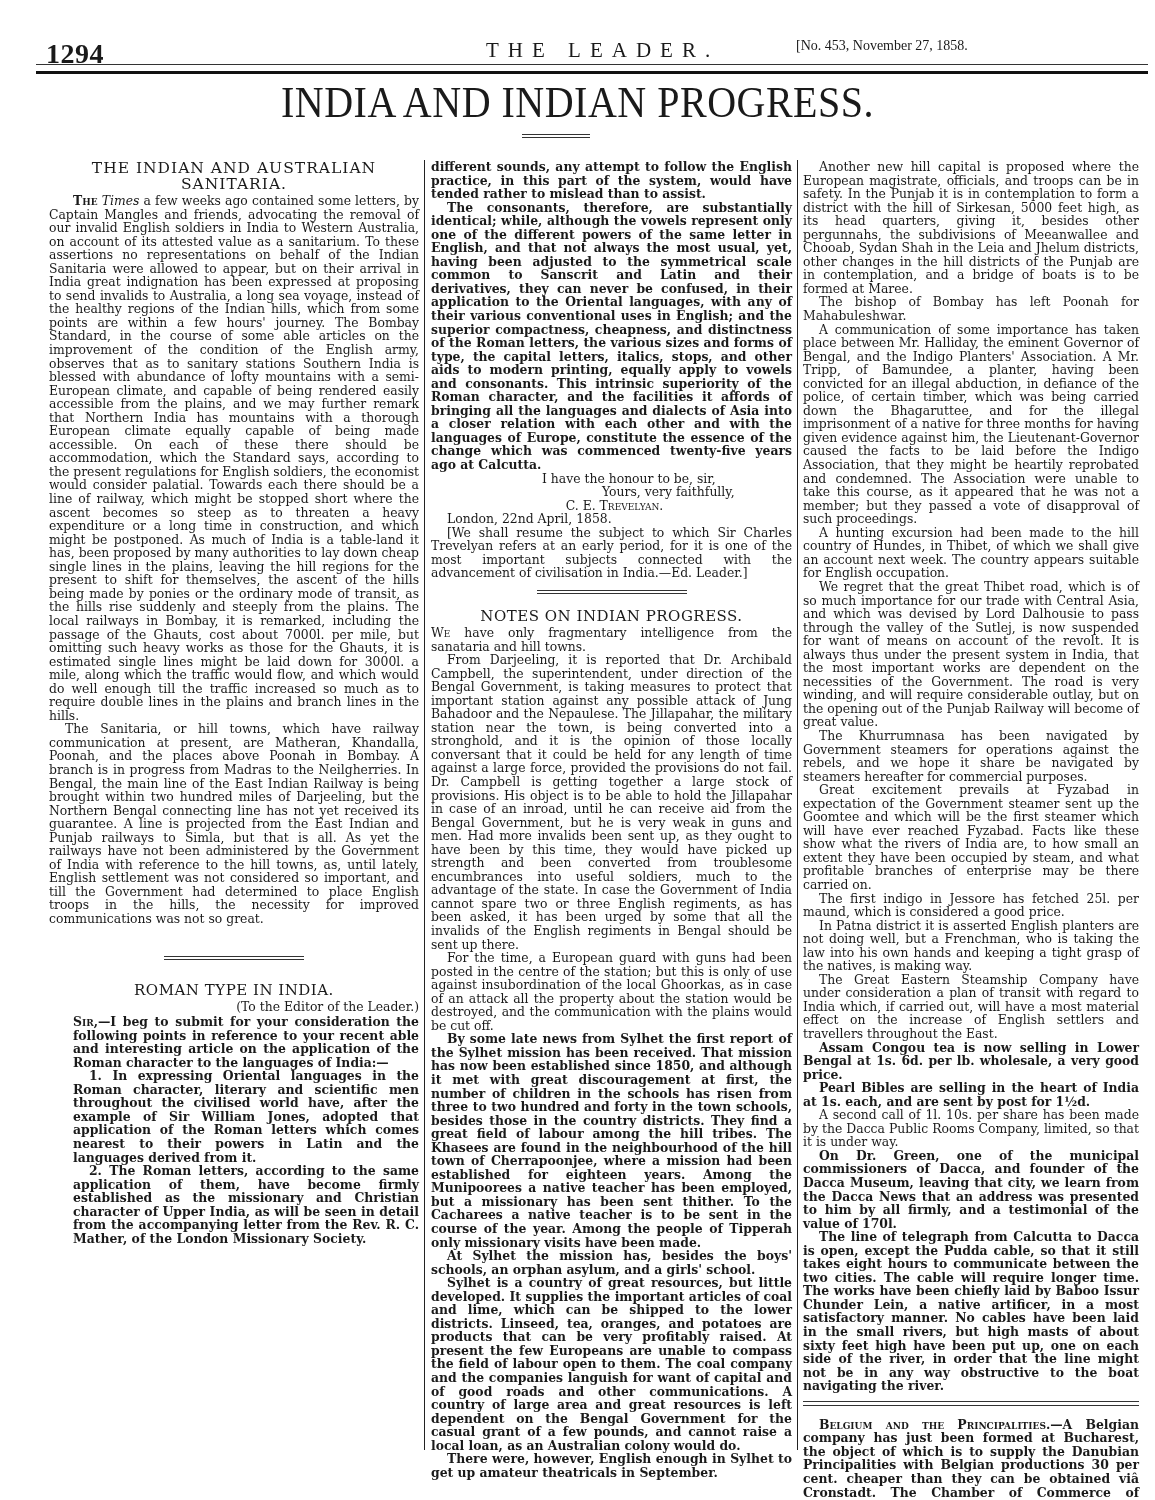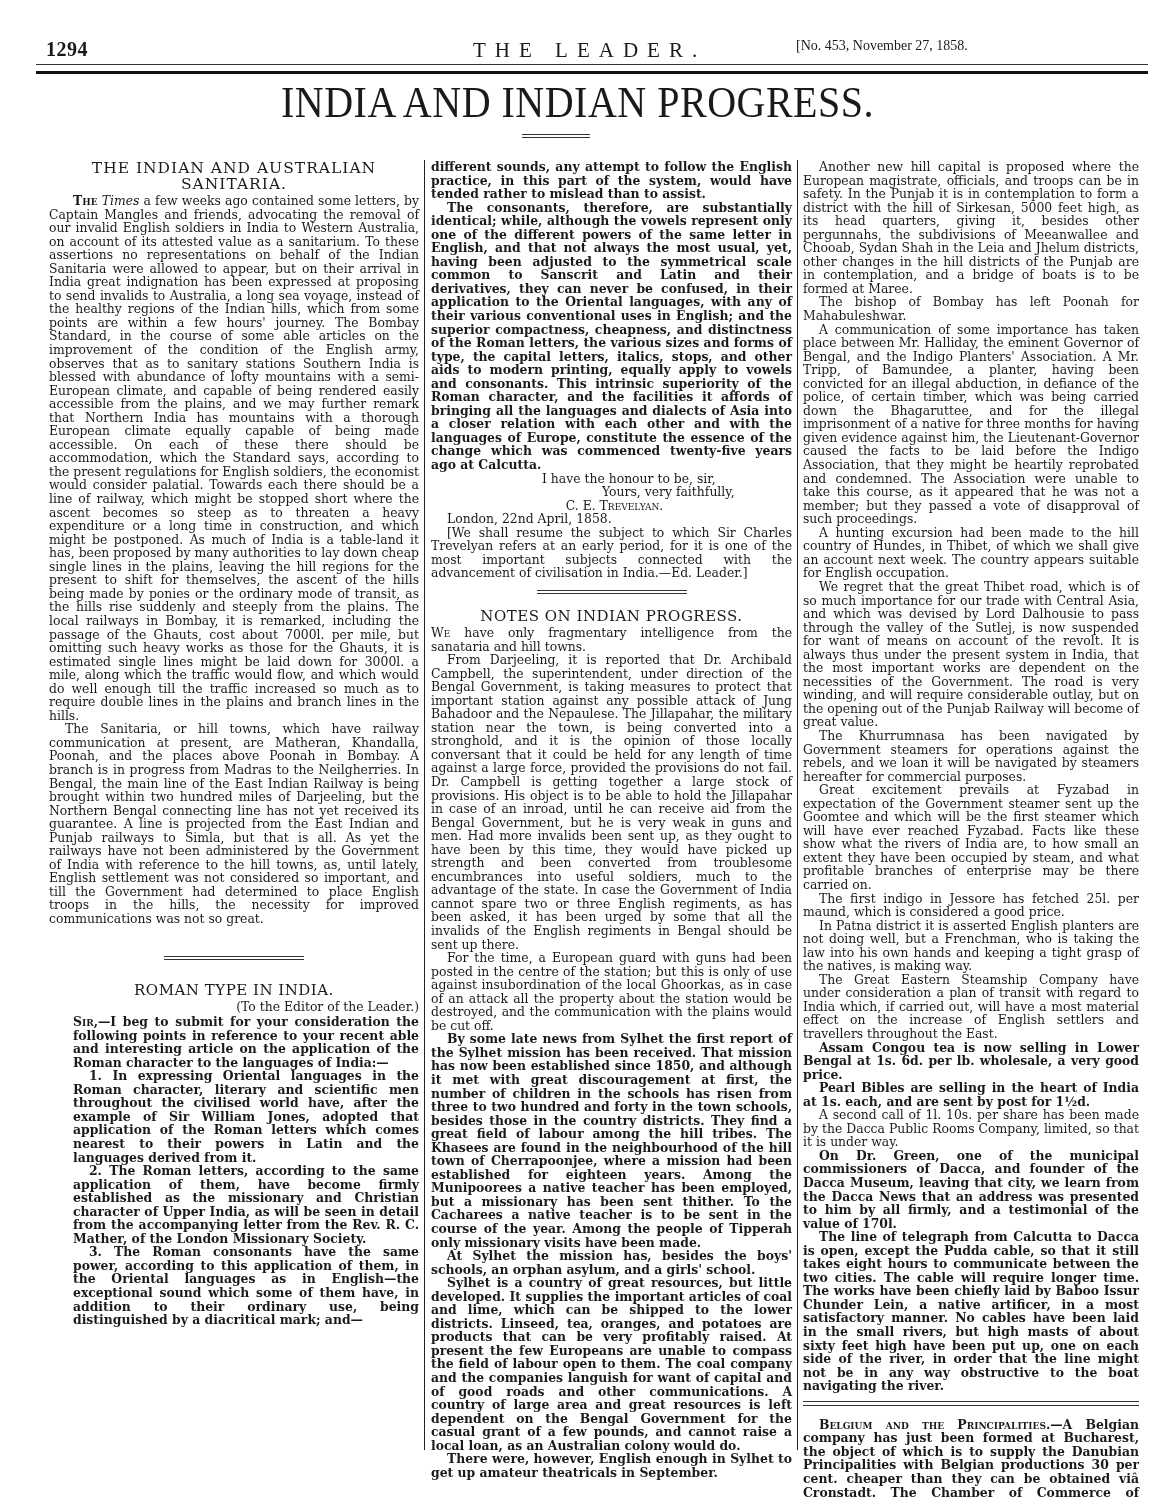--- a/index.html
+++ b/index.html
@@ -5,22 +5,22 @@
   html, body { margin: 0; padding: 0; background: #fff; }
   body {
     width: 1155px; height: 1500px; position: relative; overflow: hidden;
     font-family: "DejaVu Serif", "Liberation Serif", serif;
     color: #1a1a1a;
   }
   .masthead {
     position: absolute; left: 36px; top: 34px; width: 1112px; height: 30px;
     font-family: "Liberation Serif", serif;
   }
-  .masthead .page-no { position: absolute; left: 10px; top: 4px; font-size: 20px; font-weight: bold; letter-spacing: 0.5px; text-align: center; }
-  .masthead .paper-name { position: absolute; left: 437px; top: 4px; font-size: 21px; letter-spacing: 9px; }
+  .masthead .page-no { position: absolute; left: 10px; top: 4px; font-size: 28px; font-weight: bold; letter-spacing: 0.5px; text-align: center; }
+  .masthead .paper-name { position: absolute; left: 450px; top: 4px; font-size: 21px; letter-spacing: 9px; }
   .masthead .issue { position: absolute; left: 760px; top: 4px; font-size: 14px; }
   .rule-top {
     position: absolute; left: 36px; top: 64px; width: 1112px; height: 6px;
     border-top: 1px solid #333; border-bottom: 3px solid #111;
   }
   .main-title {
     position: absolute; left: 0; top: 78px; width: 1155px; text-align: center;
     font-family: "Liberation Serif", serif; font-size: 40px; letter-spacing: 0.5px;
     transform: scaleY(1.12);
   }
@@ -84,21 +84,20 @@
   <div class="sep" style="margin-top:30px;margin-bottom:22px;"></div>
 
   <h2 class="light">ROMAN TYPE IN INDIA.</h2>
   <div class="subhead">(To the Editor of the Leader.)</div>
   <div class="heavy">
     <p class="noindent">
       <span class="sc">Sir,</span><span>—I beg to submit for your consideration the following points in reference to your recent able and interesting article on the application of the Roman character to the languages of India:—</span>
     </p>
     <p>1. In expressing Oriental languages in the Roman character, literary and scientific men throughout the civilised world have, after the example of Sir William Jones, adopted that application of the Roman letters which comes nearest to their powers in Latin and the languages derived from it.</p>
     <p>2. The Roman letters, according to the same application of them, have become firmly established as the missionary and Christian character of Upper India, as will be seen in detail from the accompanying letter from the Rev. R. C. Mather, of the London Missionary Society.</p>
-    <p>3. The Roman consonants have the same power, according to this application of them, in the Oriental languages as in English—the exceptional sound which some of them have, in addition to their ordinary use, being distinguished by a diacritical mark; and—</p>
   </div>
 </div>
 
 <div class="col col-mid">
   <p class="noindent heavy">different sounds, any attempt to follow the English practice, in this part of the system, would have tended rather to mislead than to assist.</p>
   <p class="heavy">The consonants, therefore, are substantially identical; while, although the vowels represent only one of the different powers of the same letter in English, and that not always the most usual, yet, having been adjusted to the symmetrical scale common to Sanscrit and Latin and their derivatives, they can never be confused, in their application to the Oriental languages, with any of their various conventional uses in English; and the superior compactness, cheapness, and distinctness of the Roman letters, the various sizes and forms of type, the capital letters, italics, stops, and other aids to modern printing, equally apply to vowels and consonants. This intrinsic superiority of the Roman character, and the facilities it affords of bringing all the languages and dialects of Asia into a closer relation with each other and with the languages of Europe, constitute the essence of the change which was commenced twenty-five years ago at Calcutta.</p>
   <p class="sig-line sig1">I have the honour to be, sir,</p>
   <p class="sig-line sig2">Yours, very faithfully,</p>
   <p class="sig-line sig3 sc">C. E. Trevelyan.</p>
   <p>London, 22nd April, 1858.</p>
@@ -118,21 +117,21 @@
   <p class="heavy">Sylhet is a country of great resources, but little developed. It supplies the important articles of coal and lime, which can be shipped to the lower districts. Linseed, tea, oranges, and potatoes are products that can be very profitably raised. At present the few Europeans are unable to compass the field of labour open to them. The coal company and the companies languish for want of capital and of good roads and other communications. A country of large area and great resources is left dependent on the Bengal Government for the casual grant of a few pounds, and cannot raise a local loan, as an Australian colony would do.</p>
   <p class="heavy">There were, however, English enough in Sylhet to get up amateur theatricals in September.</p>
 </div>
 
 <div class="col col-right">
   <p>Another new hill capital is proposed where the European magistrate, officials, and troops can be in safety. In the Punjab it is in contemplation to form a district with the hill of Sirkesan, 5000 feet high, as its head quarters, giving it, besides other pergunnahs, the subdivisions of Meeanwallee and Chooab, Sydan Shah in the Leia and Jhelum districts, other changes in the hill districts of the Punjab are in contemplation, and a bridge of boats is to be formed at Maree.</p>
   <p>The bishop of Bombay has left Poonah for Mahabuleshwar.</p>
   <p>A communication of some importance has taken place between Mr. Halliday, the eminent Governor of Bengal, and the Indigo Planters' Association. A Mr. Tripp, of Bamundee, a planter, having been convicted for an illegal abduction, in defiance of the police, of certain timber, which was being carried down the Bhagaruttee, and for the illegal imprisonment of a native for three months for having given evidence against him, the Lieutenant-Governor caused the facts to be laid before the Indigo Association, that they might be heartily reprobated and condemned. The Association were unable to take this course, as it appeared that he was not a member; but they passed a vote of disapproval of such proceedings.</p>
   <p>A hunting excursion had been made to the hill country of Hundes, in Thibet, of which we shall give an account next week. The country appears suitable for English occupation.</p>
   <p>We regret that the great Thibet road, which is of so much importance for our trade with Central Asia, and which was devised by Lord Dalhousie to pass through the valley of the Sutlej, is now suspended for want of means on account of the revolt. It is always thus under the present system in India, that the most important works are dependent on the necessities of the Government. The road is very winding, and will require considerable outlay, but on the opening out of the Punjab Railway will become of great value.</p>
-  <p>The Khurrumnasa has been navigated by Government steamers for operations against the rebels, and we loan it will be navigated by steamers hereafter for commercial purposes.</p>
+  <p>The Khurrumnasa has been navigated by Government steamers for operations against the rebels, and we hope it share be navigated by steamers hereafter for commercial purposes.</p>
   <p>Great excitement prevails at Fyzabad in expectation of the Government steamer sent up the Goomtee and which will be the first steamer which will have ever reached Fyzabad. Facts like these show what the rivers of India are, to how small an extent they have been occupied by steam, and what profitable branches of enterprise may be there carried on.</p>
   <p>The first indigo in Jessore has fetched 25l. per maund, which is considered a good price.</p>
   <p>In Patna district it is asserted English planters are not doing well, but a Frenchman, who is taking the law into his own hands and keeping a tight grasp of the natives, is making way.</p>
   <p>The Great Eastern Steamship Company have under consideration a plan of transit with regard to India which, if carried out, will have a most material effect on the increase of English settlers and travellers throughout the East.</p>
   <p class="heavy">Assam Congou tea is now selling in Lower Bengal at 1s. 6d. per lb. wholesale, a very good price.</p>
   <p class="heavy">Pearl Bibles are selling in the heart of India at 1s. each, and are sent by post for 1½d.</p>
   <p>A second call of 1l. 10s. per share has been made by the Dacca Public Rooms Company, limited, so that it is under way.</p>
   <p class="heavy">On Dr. Green, one of the municipal commissioners of Dacca, and founder of the Dacca Museum, leaving that city, we learn from the Dacca News that an address was presented to him by all firmly, and a testimonial of the value of 170l.</p>
   <p class="heavy">The line of telegraph from Calcutta to Dacca is open, except the Pudda cable, so that it still takes eight hours to communicate between the two cities. The cable will require longer time. The works have been chiefly laid by Baboo Issur Chunder Lein, a native artificer, in a most satisfactory manner. No cables have been laid in the small rivers, but high masts of about sixty feet high have been put up, one on each side of the river, in order that the line might not be in any way obstructive to the boat navigating the river.</p>
 

